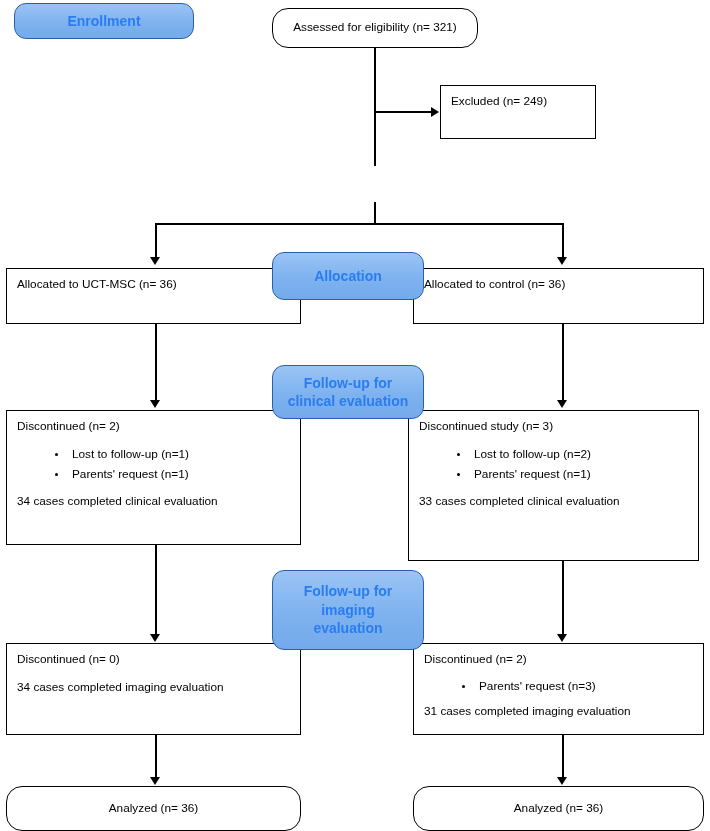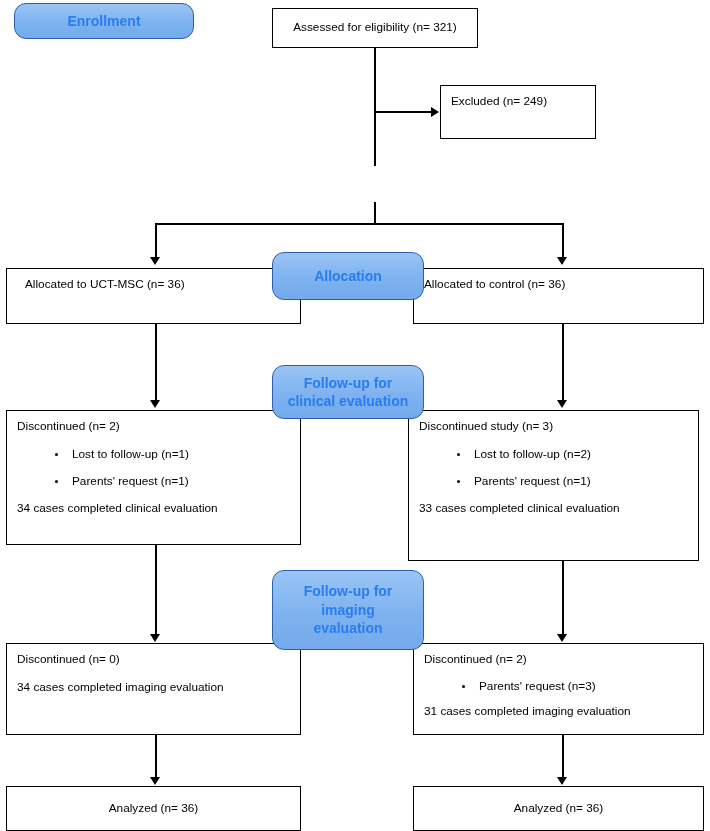--- a/index.html
+++ b/index.html
@@ -30,37 +30,38 @@
     z-index: 2;
   }
   .box .pad {
     padding: 7px 9px;
   }
   .box.center {
     display: flex;
     align-items: center;
     justify-content: center;
     text-align: center;
+    border-radius: 16px;
   }
   .box.topleft .pad {
     padding: 8px 10px;
   }
   .line1 {
     white-space: nowrap;
   }
   
   ul.bullets {
     list-style: none;
     margin: 12px 0 11px 0;
     padding: 0;
   }
   ul.bullets li {
     position: relative;
     padding-left: 55px;
-    margin-bottom: 11px;
+    margin-bottom: 4px;
     white-space: nowrap;
   }
   ul.bullets li:last-child {
     margin-bottom: 0;
   }
   ul.bullets li::before {
     content: "";
     position: absolute;
     left: 38px;
     top: 6px;
@@ -173,21 +174,21 @@
 
   <div class="box center" style="left:272px; top:8px; width:206px; height:40px;">
     <div class="pad line1">Assessed for eligibility (n= 321)</div>
   </div>
 
   <div class="box topleft" style="left:440px; top:85px; width:156px; height:54px;">
     <div class="pad line1">Excluded (n= 249)</div>
   </div>
 
 
-  <div class="box topleft" style="left:6px; top:268px; width:295px; height:56px;padding-left:8px;">
+  <div class="box topleft" style="left:6px; top:268px; width:295px; height:56px;">
     <div class="pad line1">Allocated to UCT-MSC (n= 36)</div>
   </div>
 
   <div class="box topleft" style="left:413px; top:268px; width:291px; height:56px;">
     <div class="pad line1">Allocated to control (n= 36)</div>
   </div>
 
   <div class="box topleft" style="left:6px; top:410px; width:295px; height:135px;">
     <div class="pad">
       <div class="line1">Discontinued (n= 2)</div>

